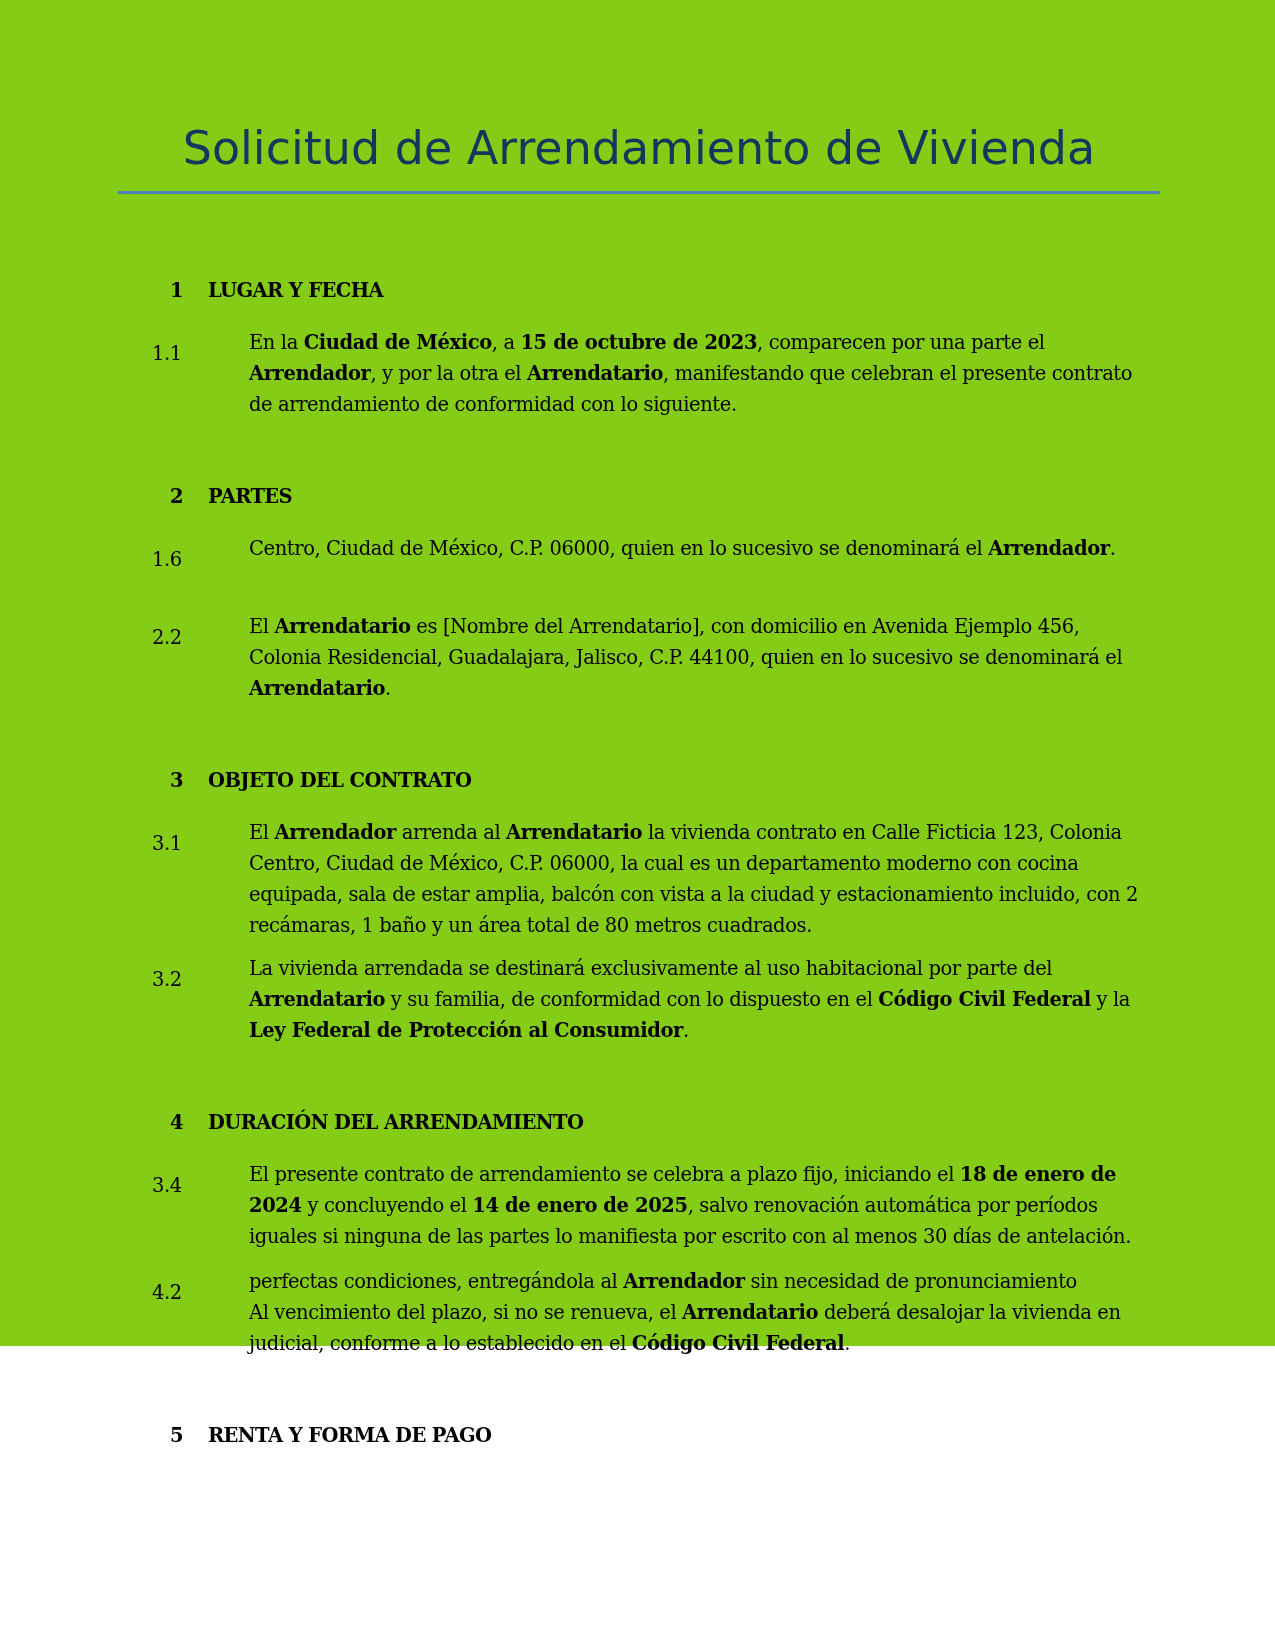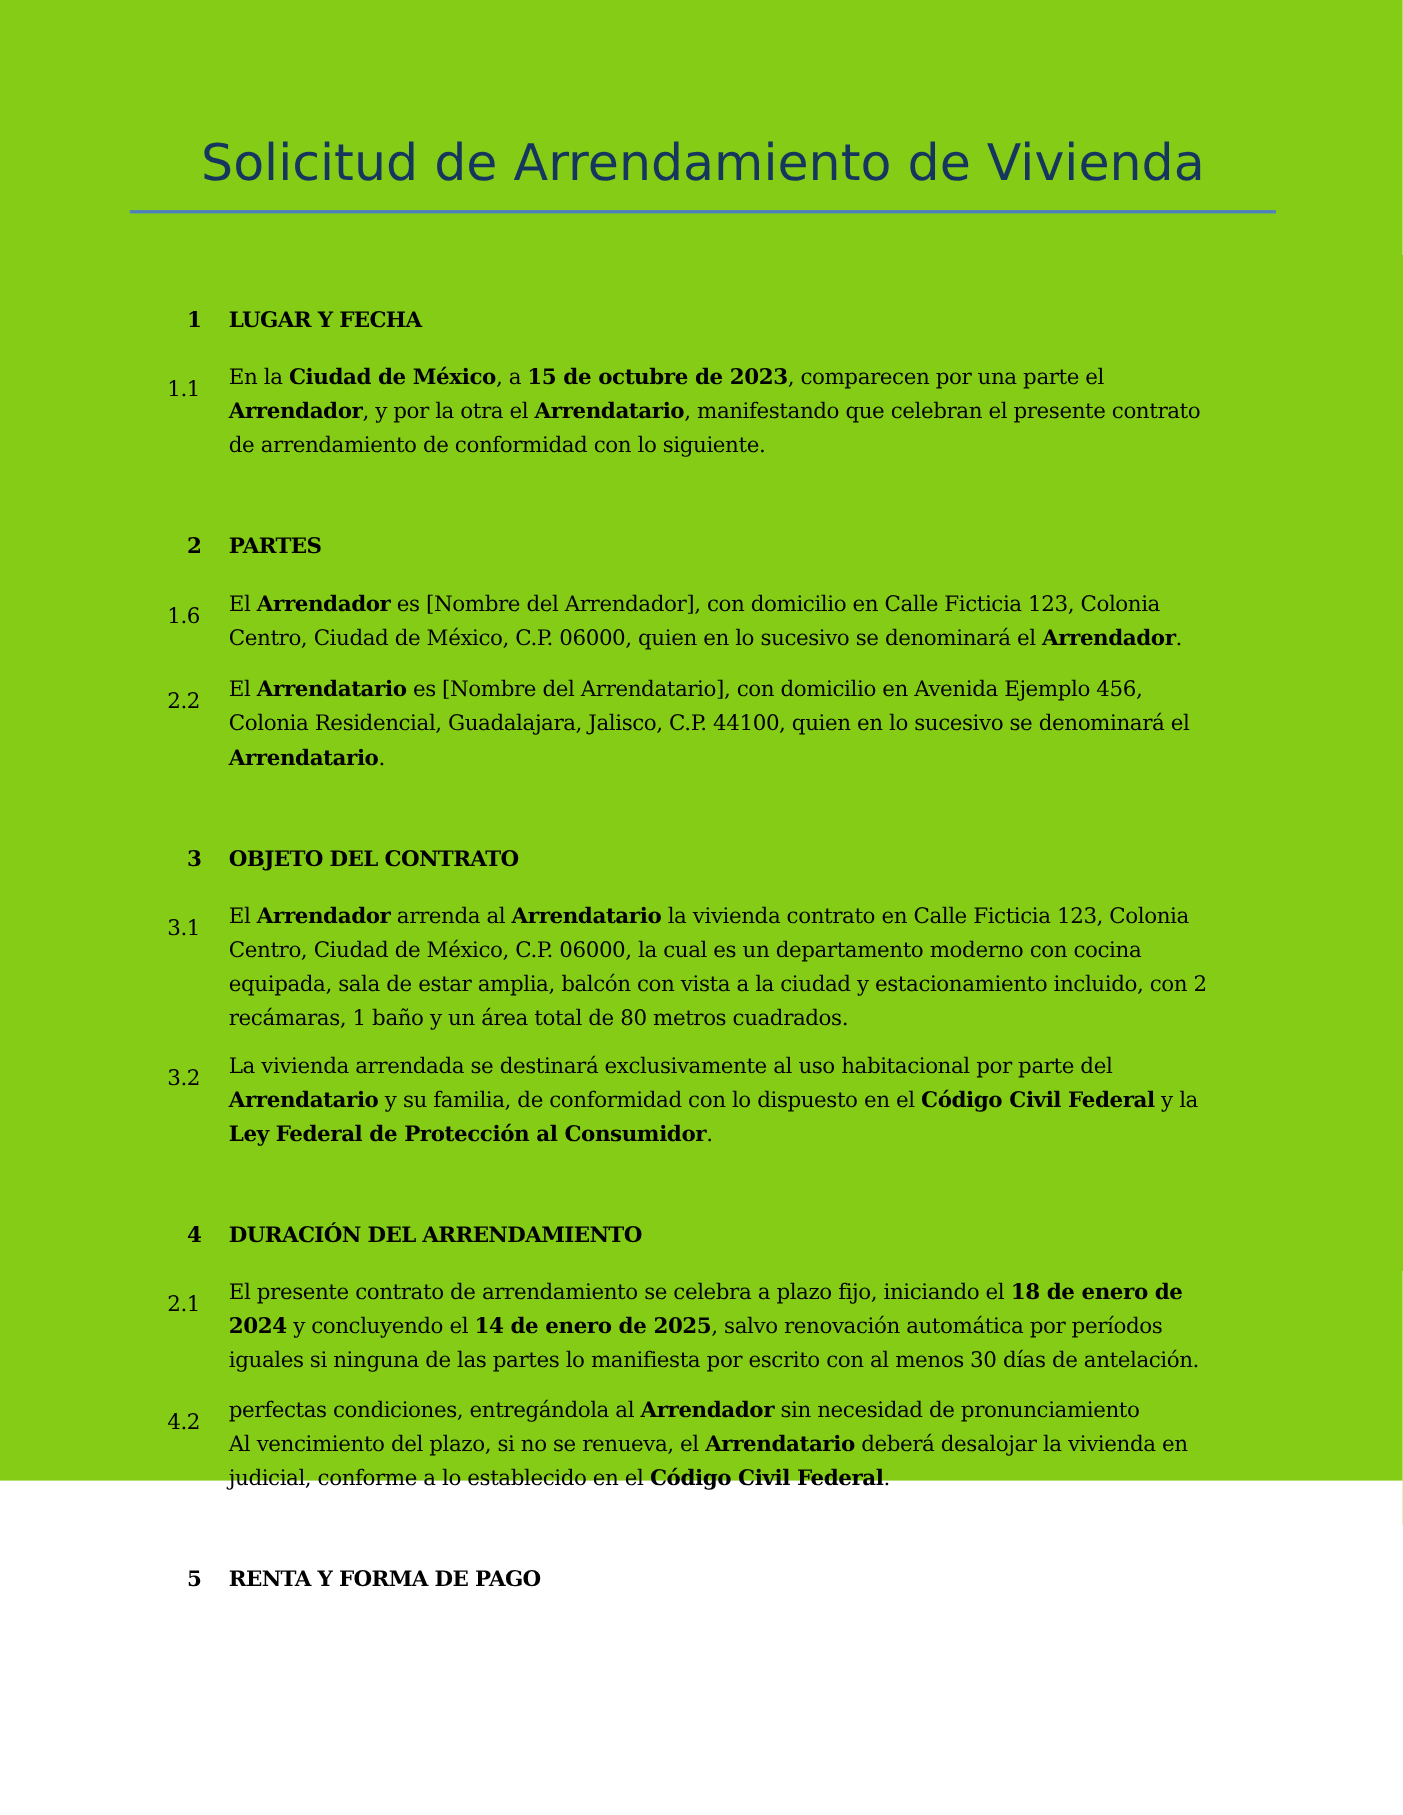--- a/index.html
+++ b/index.html
@@ -28,21 +28,21 @@
     line-height: 30px; color: #000;
   }
   .heading .num { position: absolute; left: 170px; width: 18px; text-align: left; }
   .heading .lbl { position: absolute; left: 208px; white-space: nowrap; }
   .para {
     position: absolute; left: 0; width: 1275px;
     line-height: 31px;
   }
   .para .num { position: absolute; left: 152px; width: 50px; margin-top: 11px; }
   .para .txt { position: absolute; left: 208px; width: 905px; }
-  .para .line { display: block; white-space: nowrap; }
+  .para .line { display: block; white-space: nowrap; margin-left: 41px; }
   b { font-weight: bold; }
 </style>
 </head>
 <body>
 
 <div class="page">
   <div class="title">Solicitud de Arrendamiento de Vivienda</div>
   <div class="title-rule"></div>
 
   <div class="heading" style="top:276px">
@@ -58,21 +58,20 @@
       </div>
   </div>
 
   <div class="heading" style="top:482px">
     <span class="num">2</span>
     <span class="lbl">PARTES</span>
   </div>
   <div class="para body-text" style="top:533px">
     <span class="num">1.6</span>
     <div class="txt">
-        <span class="line"><span>El </span><b>Arrendador</b><span> es [Nombre del Arrendador], con domicilio en Calle Ficticia 123, Colonia</span></span>
         <span class="line"><span>Centro, Ciudad de México, C.P. 06000, quien en lo sucesivo se denominará el </span><b>Arrendador</b><span>.</span></span>
       </div>
   </div>
   <div class="para body-text" style="top:611px">
     <span class="num">2.2</span>
     <div class="txt">
         <span class="line"><span>El </span><b>Arrendatario</b><span> es [Nombre del Arrendatario], con domicilio en Avenida Ejemplo 456,</span></span>
         <span class="line"><span>Colonia Residencial, Guadalajara, Jalisco, C.P. 44100, quien en lo sucesivo se denominará el</span></span>
         <span class="line"><b>Arrendatario</b><span>.</span></span>
       </div>
@@ -98,21 +97,21 @@
         <span class="line"><b>Arrendatario</b><span> y su familia, de conformidad con lo dispuesto en el </span><b>Código Civil Federal</b><span> y la</span></span>
         <span class="line"><b>Ley Federal de Protección al Consumidor</b><span>.</span></span>
       </div>
   </div>
 
   <div class="heading" style="top:1108px">
     <span class="num">4</span>
     <span class="lbl">DURACIÓN DEL ARRENDAMIENTO</span>
   </div>
   <div class="para body-text" style="top:1159px">
-    <span class="num">2.1</span>
+    <span class="num">3.4</span>
     <div class="txt">
         <span class="line"><span>El presente contrato de arrendamiento se celebra a plazo fijo, iniciando el </span><b>18 de enero de</b></span>
         <span class="line"><b>2024</b><span> y concluyendo el </span><b>14 de enero de 2025</b><span>, salvo renovación automática por períodos</span></span>
         <span class="line"><span>iguales si ninguna de las partes lo manifiesta por escrito con al menos 30 días de antelación.</span></span>
       </div>
   </div>
   <div class="para body-text" style="top:1266px">
     <span class="num">4.2</span>
     <div class="txt">
         <span class="line"><span>perfectas condiciones, entregándola al </span><b>Arrendador</b><span> sin necesidad de pronunciamiento</span></span>

